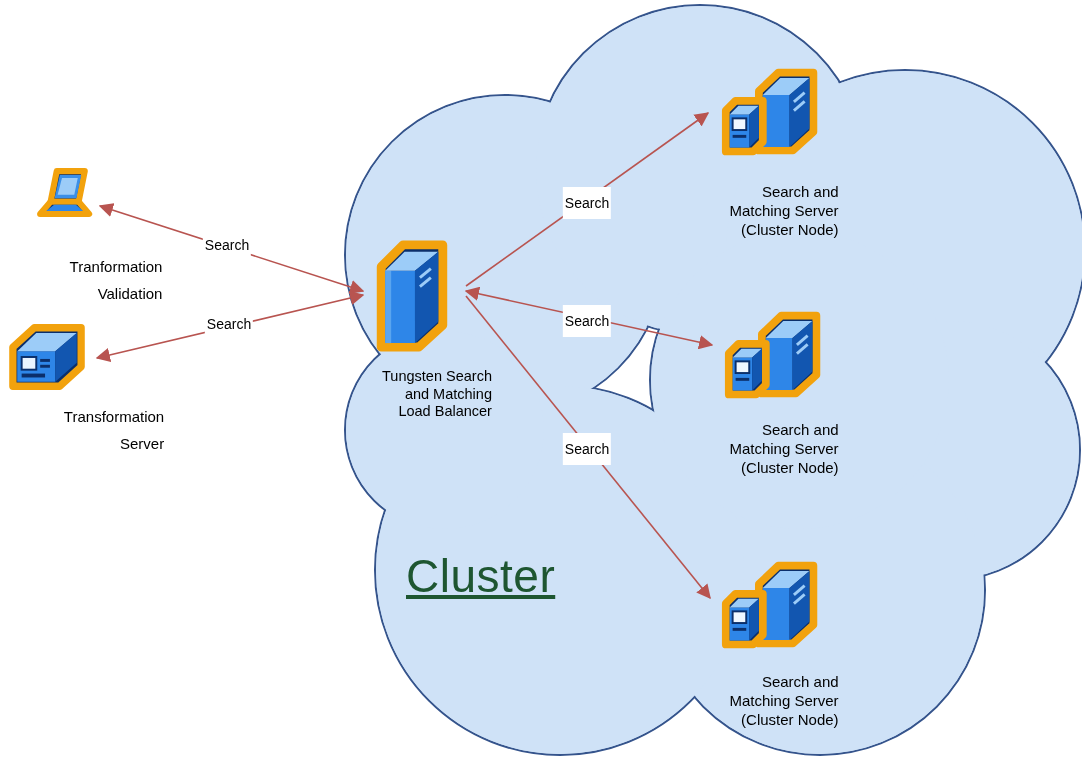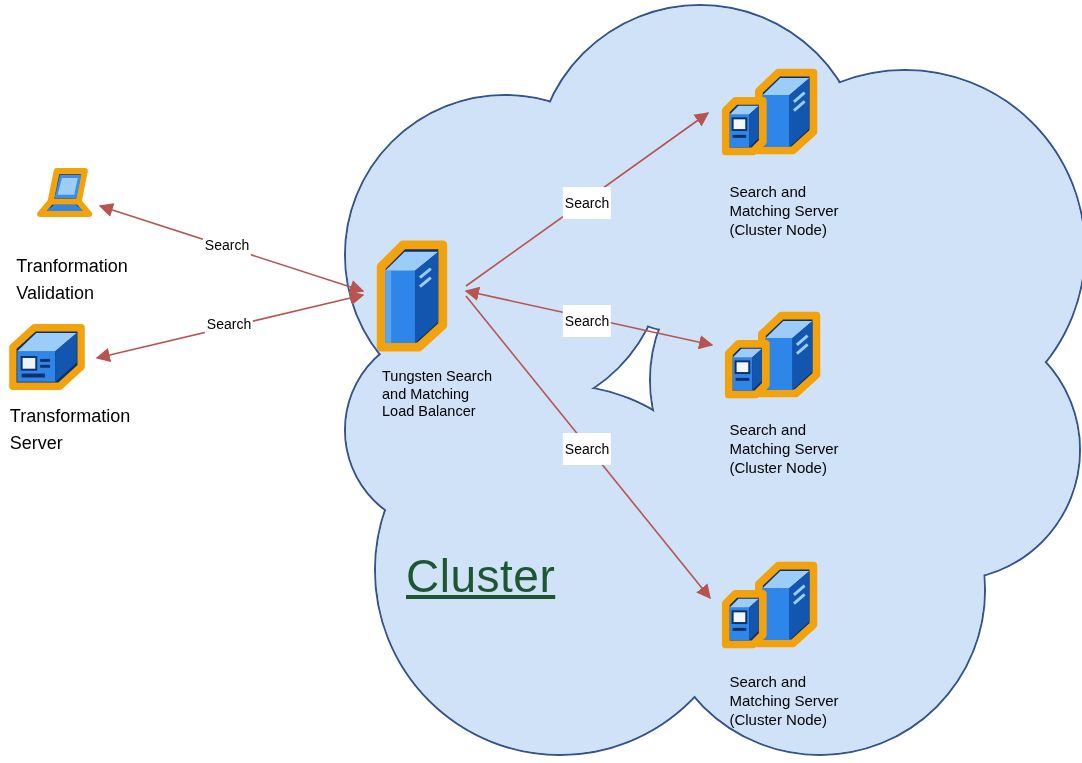--- a/index.html
+++ b/index.html
@@ -15,23 +15,23 @@
   }
   html,body{margin:0;padding:0;background:#ffffff;}
   body{font-family:"Liberation Sans",sans-serif;}
   .canvas{
     position:relative;width:1082px;height:763px;overflow:hidden;background:#fff;
   }
   .layer-svg{position:absolute;left:0;top:0;}
   .icon{position:absolute;}
   .lbl{
     position:absolute;transform:translateX(-50%);
-    text-align:left;color:#000;white-space:nowrap;
+    text-align:right;color:#000;white-space:nowrap;
   }
-  .lbl-left{font-size:18px;line-height:27px;}
+  .lbl-left{font-size:15px;line-height:27px;margin-left:44px;}
   .lbl-lb{font-size:14.5px;line-height:17.5px;}
   .lbl-node{font-size:15px;line-height:19px;}
   .edge-lbl{
     position:absolute;transform:translate(-50%,-50%);
     font-size:14px;color:#000;background:#ffffff;padding:8px 2px;line-height:16px;
   }
   .cluster-title{
     position:absolute;color:var(--cluster-green);
     font-size:46px;line-height:50px;letter-spacing:0.5px;text-decoration:underline;
   }

